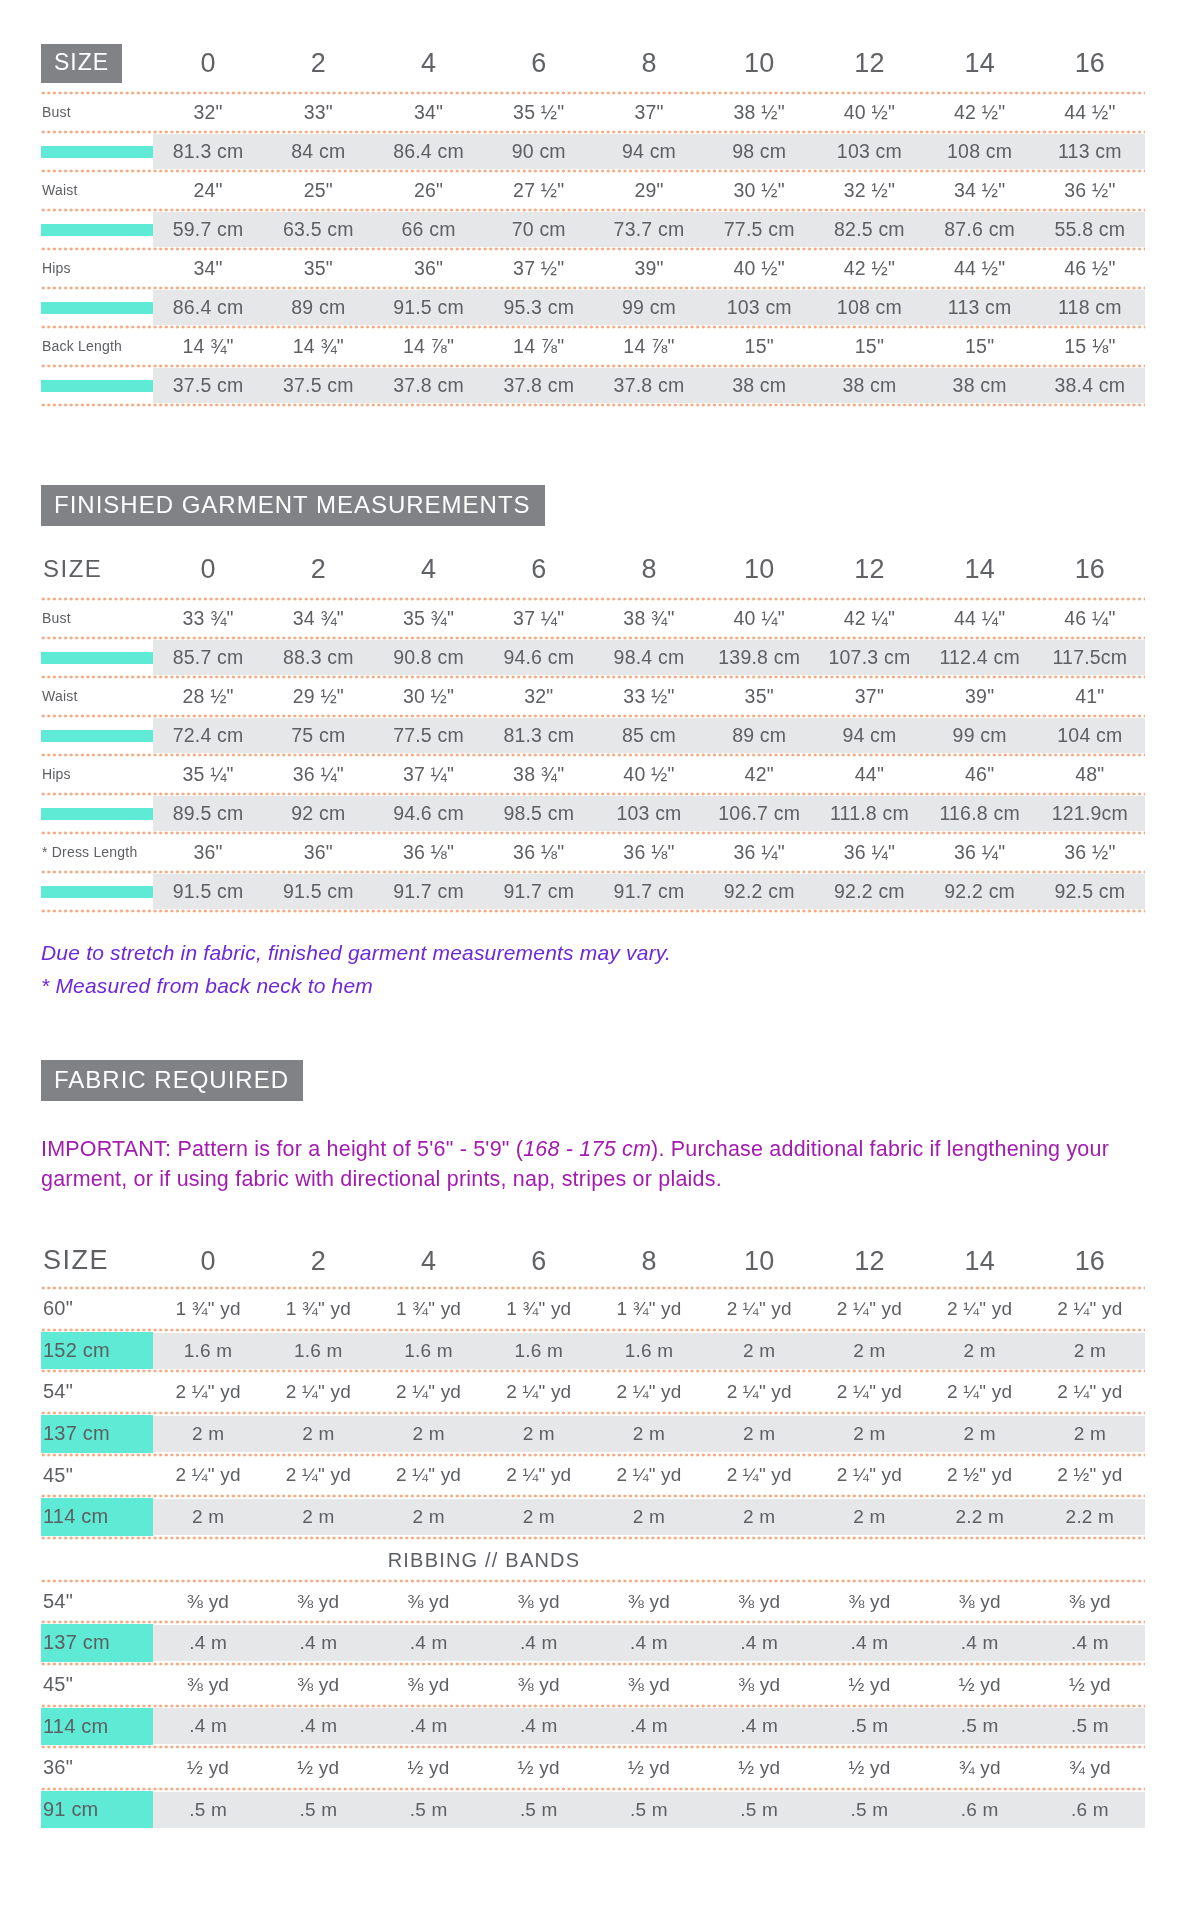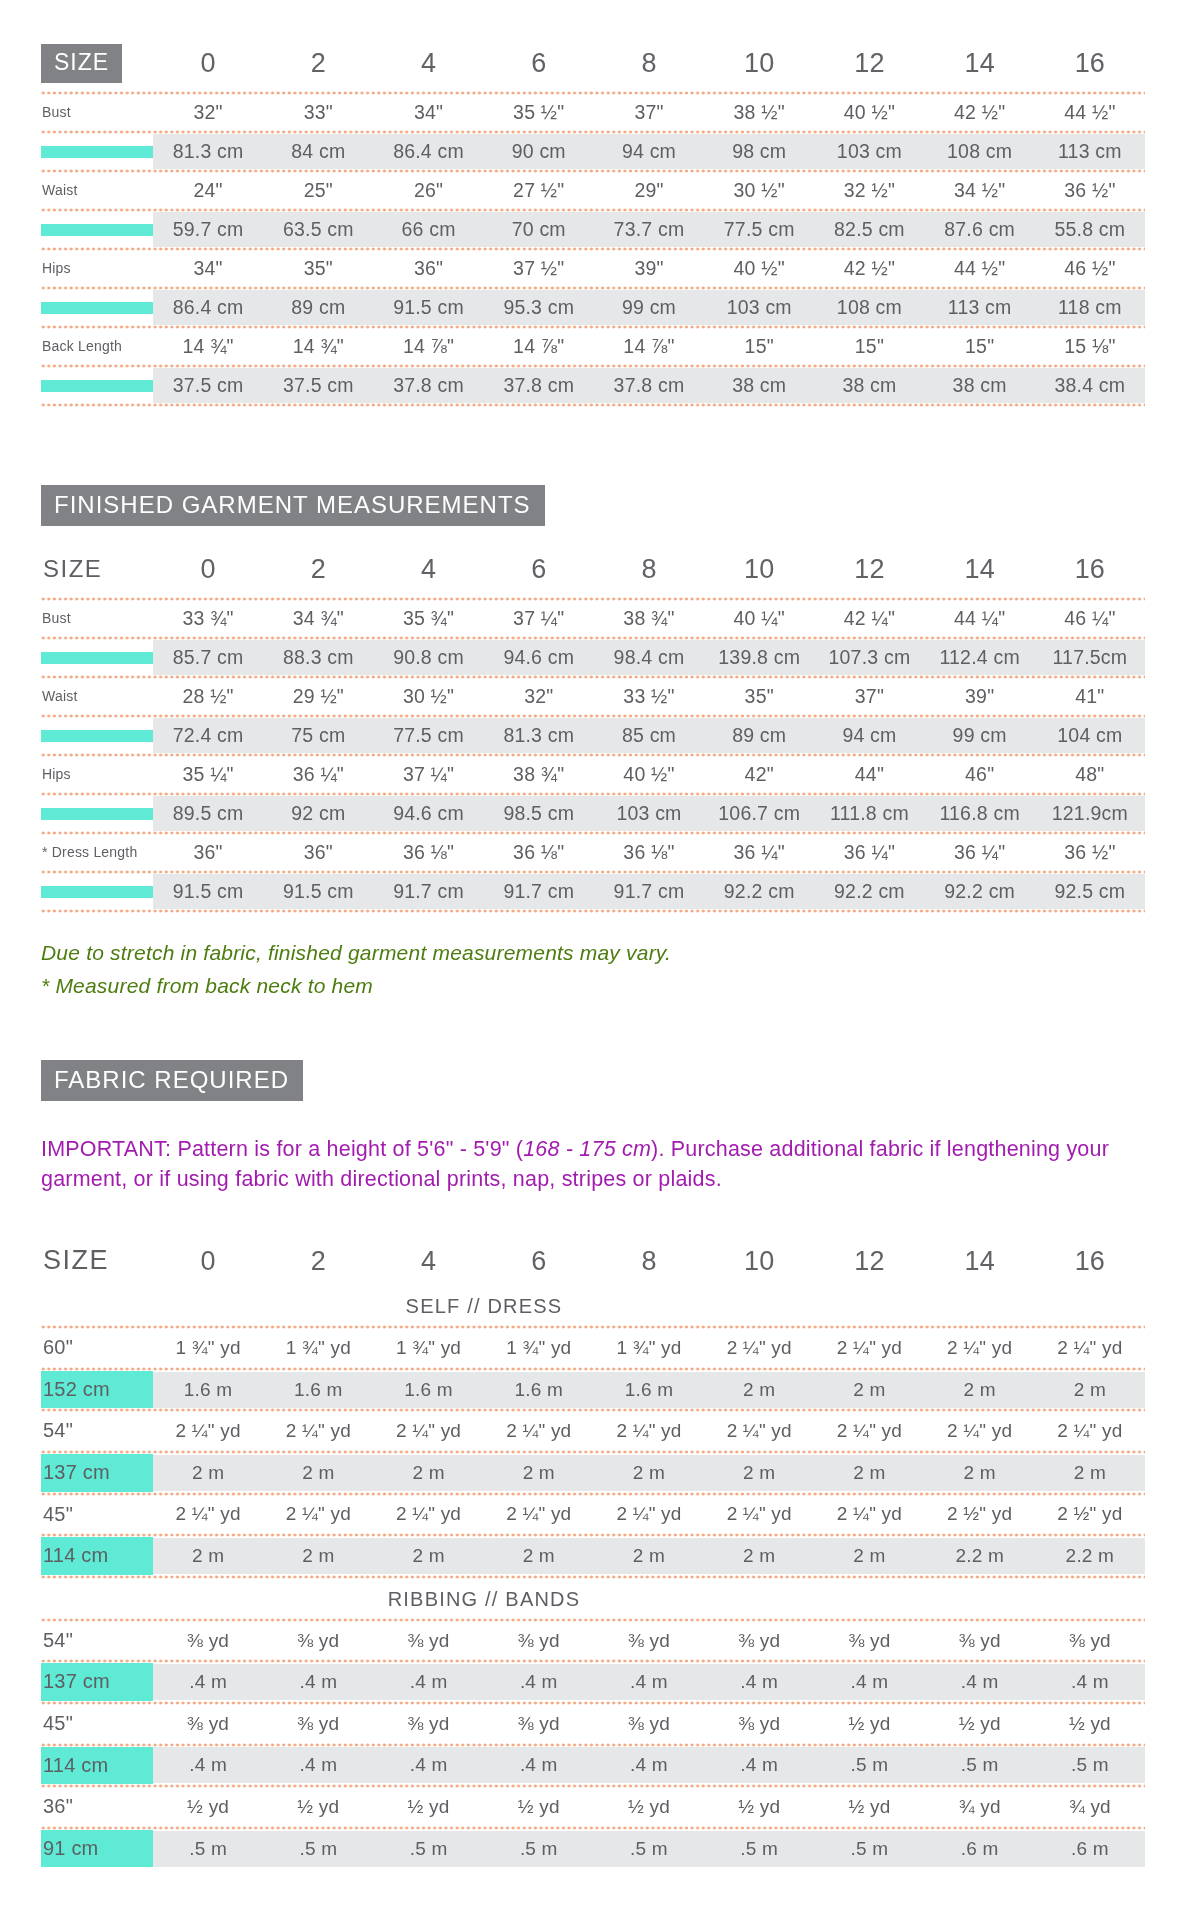--- a/index.html
+++ b/index.html
@@ -43,21 +43,21 @@
   .section-title {
     display:inline-block; background:#808285; color:#ffffff;
     font-size:24px; letter-spacing:1px; padding:6px 14px 7px 13px;
   }
 
   
   #finished-section { margin-top:78px; }
   #finished-section .mtable { margin-top:24px; }
   #finished-section .thead { margin-top:4px; }
   .notes { margin-top:24px; }
-  .note { font-style:italic; font-size:21px; line-height:1.55; color:#4d7c0f; letter-spacing:0.2px; }
+  .note { font-style:italic; font-size:21px; line-height:1.55; color:#6d28d9; letter-spacing:0.2px; }
 
   #fabric-section { margin-top:58px; }
   .important { margin-top:34px; font-size:21.5px; line-height:1.38; color:#a21caf; letter-spacing:0.2px; }
   .important .it { font-style:italic; }
   #fabric-section .mtable { margin-top:44px; }
   #fabric-table .cell { font-size:19px; padding:7px 2px; }
   #fabric-table .cell.lab { font-size:20px; }
   #fabric-table .thead { margin-bottom:2px; }
   #fabric-table .thead .cell { font-size:27px; }
 </style>
@@ -324,21 +324,20 @@
           <div class="cell hsize">0</div>
           <div class="cell hsize">2</div>
           <div class="cell hsize">4</div>
           <div class="cell hsize">6</div>
           <div class="cell hsize">8</div>
           <div class="cell hsize">10</div>
           <div class="cell hsize">12</div>
           <div class="cell hsize">14</div>
           <div class="cell hsize">16</div>
         </div>
-        <div class="subhead">SELF // DRESS</div>
         <div class="dots"></div>
         <div class="trow">
           <div class="cell lab">60"</div>
           <div class="cell val">1 ¾" yd</div>
           <div class="cell val">1 ¾" yd</div>
           <div class="cell val">1 ¾" yd</div>
           <div class="cell val">1 ¾" yd</div>
           <div class="cell val">1 ¾" yd</div>
           <div class="cell val">2 ¼" yd</div>
           <div class="cell val">2 ¼" yd</div>

